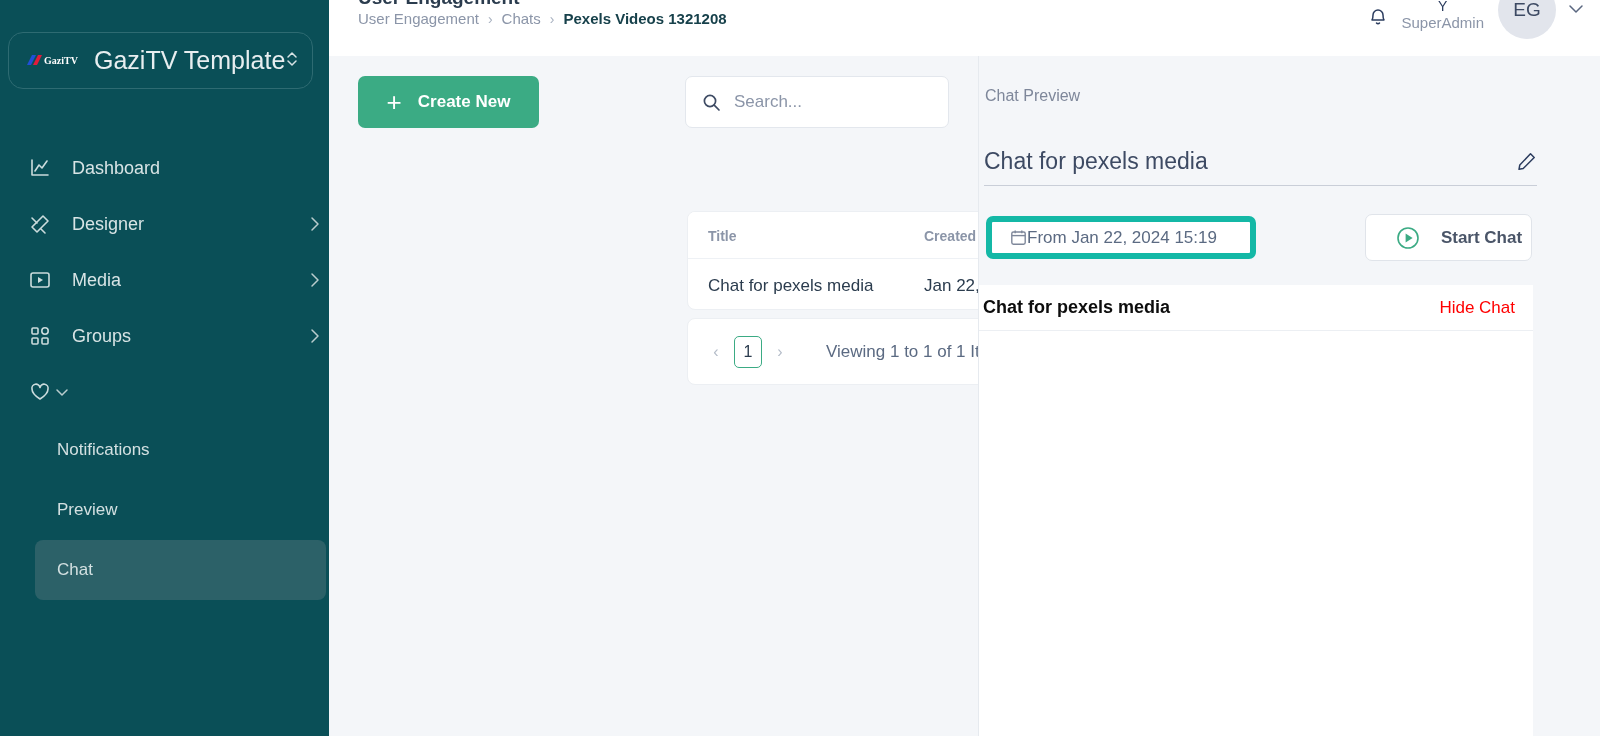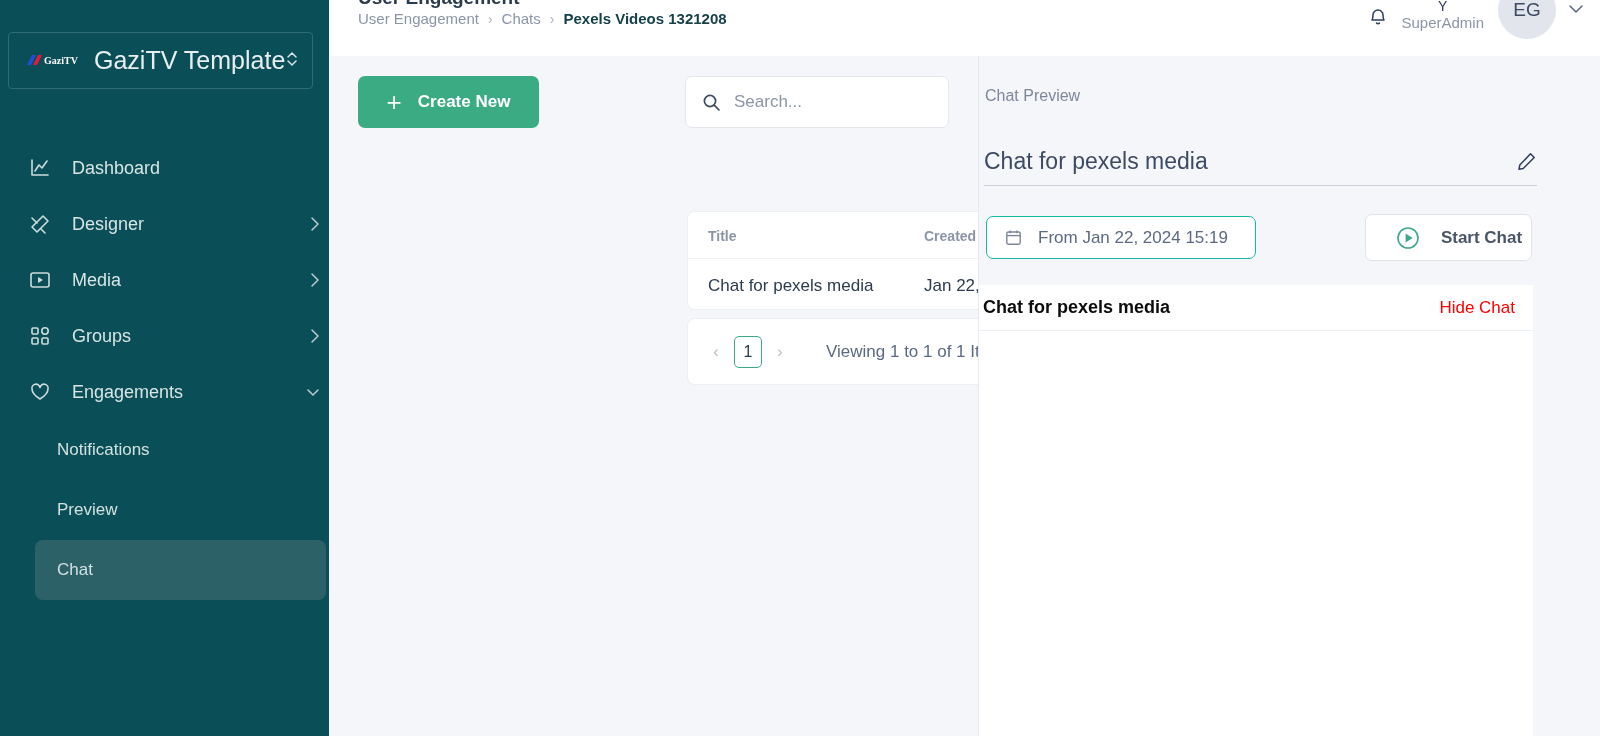--- a/index.html
+++ b/index.html
@@ -15,21 +15,21 @@
   #sidebar {
     position: absolute; left: 0; top: 0;
     width: 329px; height: 736px;
     background: #0a4f57;
     overflow: hidden;
   }
   #workspace-switcher {
     position: absolute; left: 8px; top: 32px;
     width: 305px; height: 57px;
     border: 1px solid #2e6b72;
-    border-radius: 4px;
+    border-radius: 15px;
     display: flex; align-items: center;
     padding: 0 17px;
     cursor: pointer;
   }
   .ws-logo {
     width: 52px; height: 16px;
     display: flex; align-items: center;
     flex: none;
   }
   .ws-name {
@@ -229,23 +229,23 @@
   }
   #preview-title {
     font-size: 23px; color: #3d4a63; flex: 1; white-space: nowrap;
   }
   #edit-pencil { color: #2b3c5e; cursor: pointer; display:flex; align-items:center; }
 
   #date-chip {
     position: absolute; left: 7px; top: 160px;
     width: 270px; height: 43px;
     background: #ffffff;
-    border: 1px solid #14b8a6;
+    border: 6px solid #14b8a6;
     border-radius: 7px;
-    display: flex; align-items: center; gap: 16px;
+    display: flex; align-items: center; gap: 0;
     padding: 0 18px;
     cursor: pointer;
   }
   #cal-icon { color: #7e879a; display:flex; align-items:center; flex:none; }
   #date-text { font-size: 17px; color: #5b6a82; white-space: nowrap; }
 
   #start-chat {
     position: absolute; left: 386px; top: 158px;
     width: 167px; height: 47px;
     background: #ffffff;
@@ -358,21 +358,20 @@
             </svg>
         </span>
       </div>
 
       <div class="nav-item">
         <span class="nav-ico">
           <svg width="22" height="22" viewBox="0 0 22 22" fill="none" stroke="#ccdcdd" stroke-width="1.6" stroke-linejoin="round">
             <path d="M11 18 C11 18 3 13 3 8 A4 4 0 0 1 11 6.5 A4 4 0 0 1 19 8 C19 13 11 18 11 18 Z"></path>
           </svg>
         </span>
-        <span class="nav-label">Engagements</span>
         <span class="nav-arrow">
           <svg width="16" height="12" viewBox="0 0 16 12" fill="none" stroke="#b9cccd" stroke-width="1.5" stroke-linecap="round" stroke-linejoin="round">
               <polyline points="3,4 8,9 13,4"></polyline>
             </svg>
         </span>
       </div>
 
       <div class="sub-item">
         <span class="sub-label">Notifications</span>
       </div>

